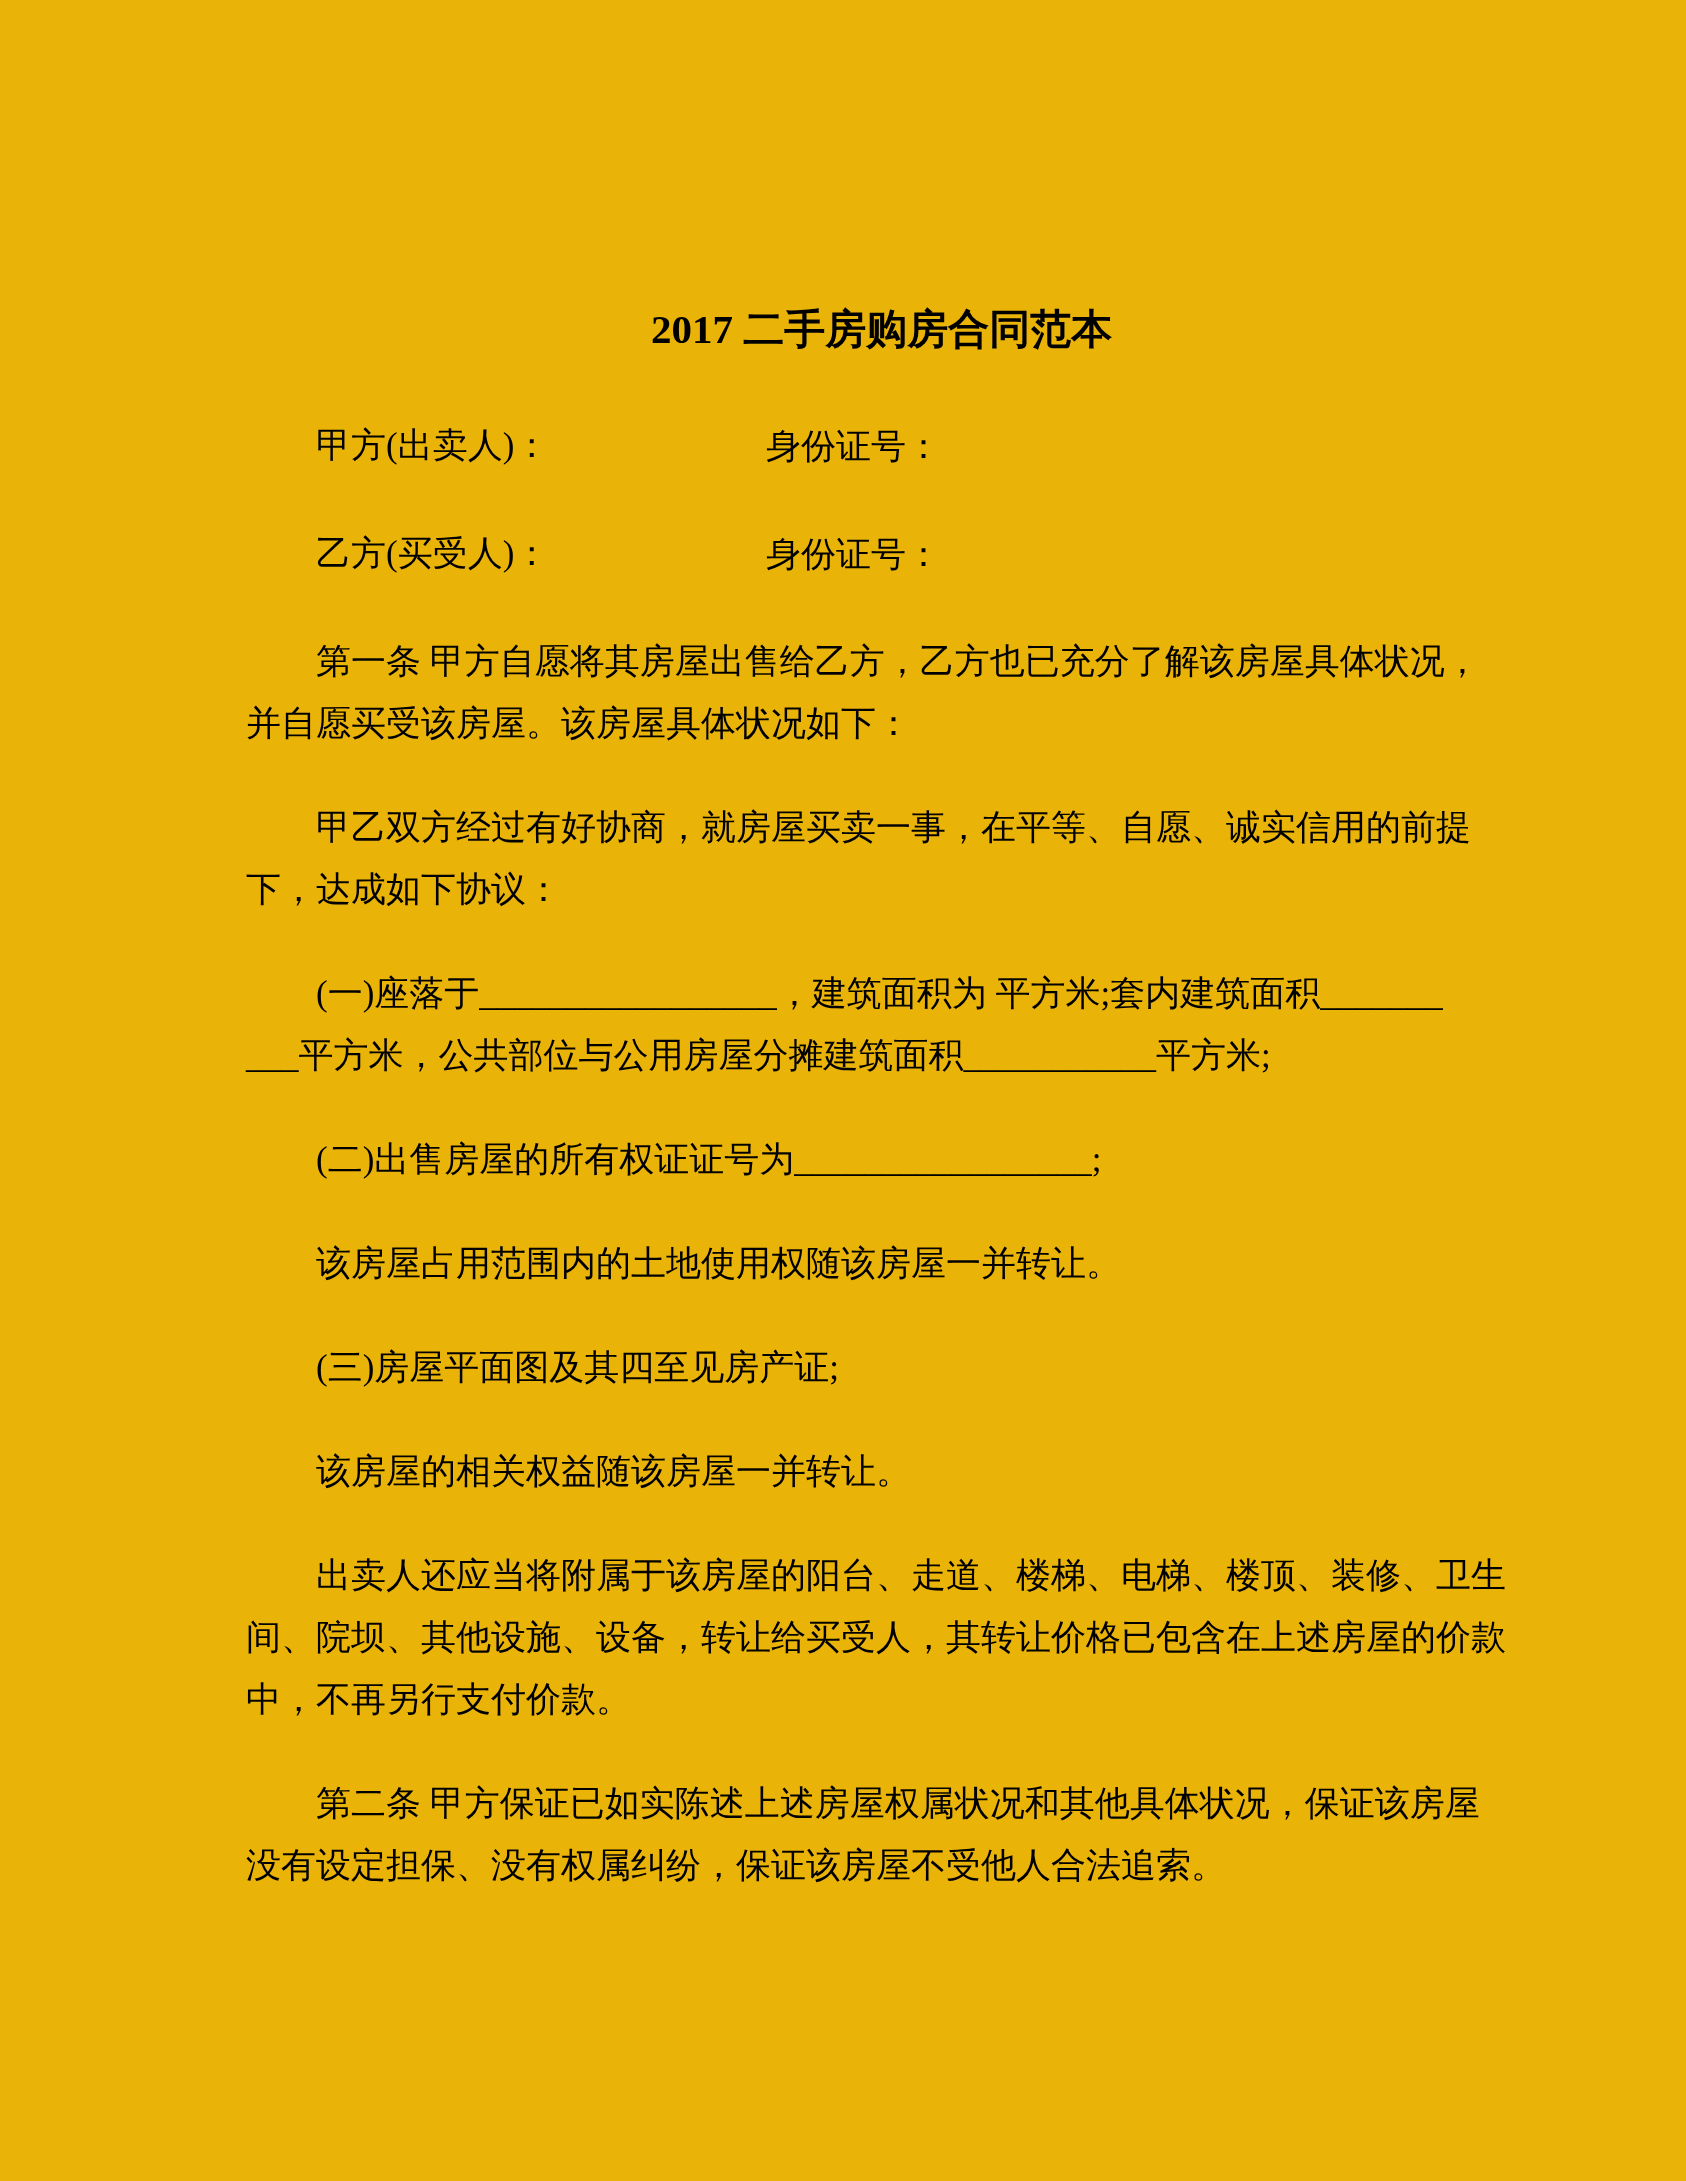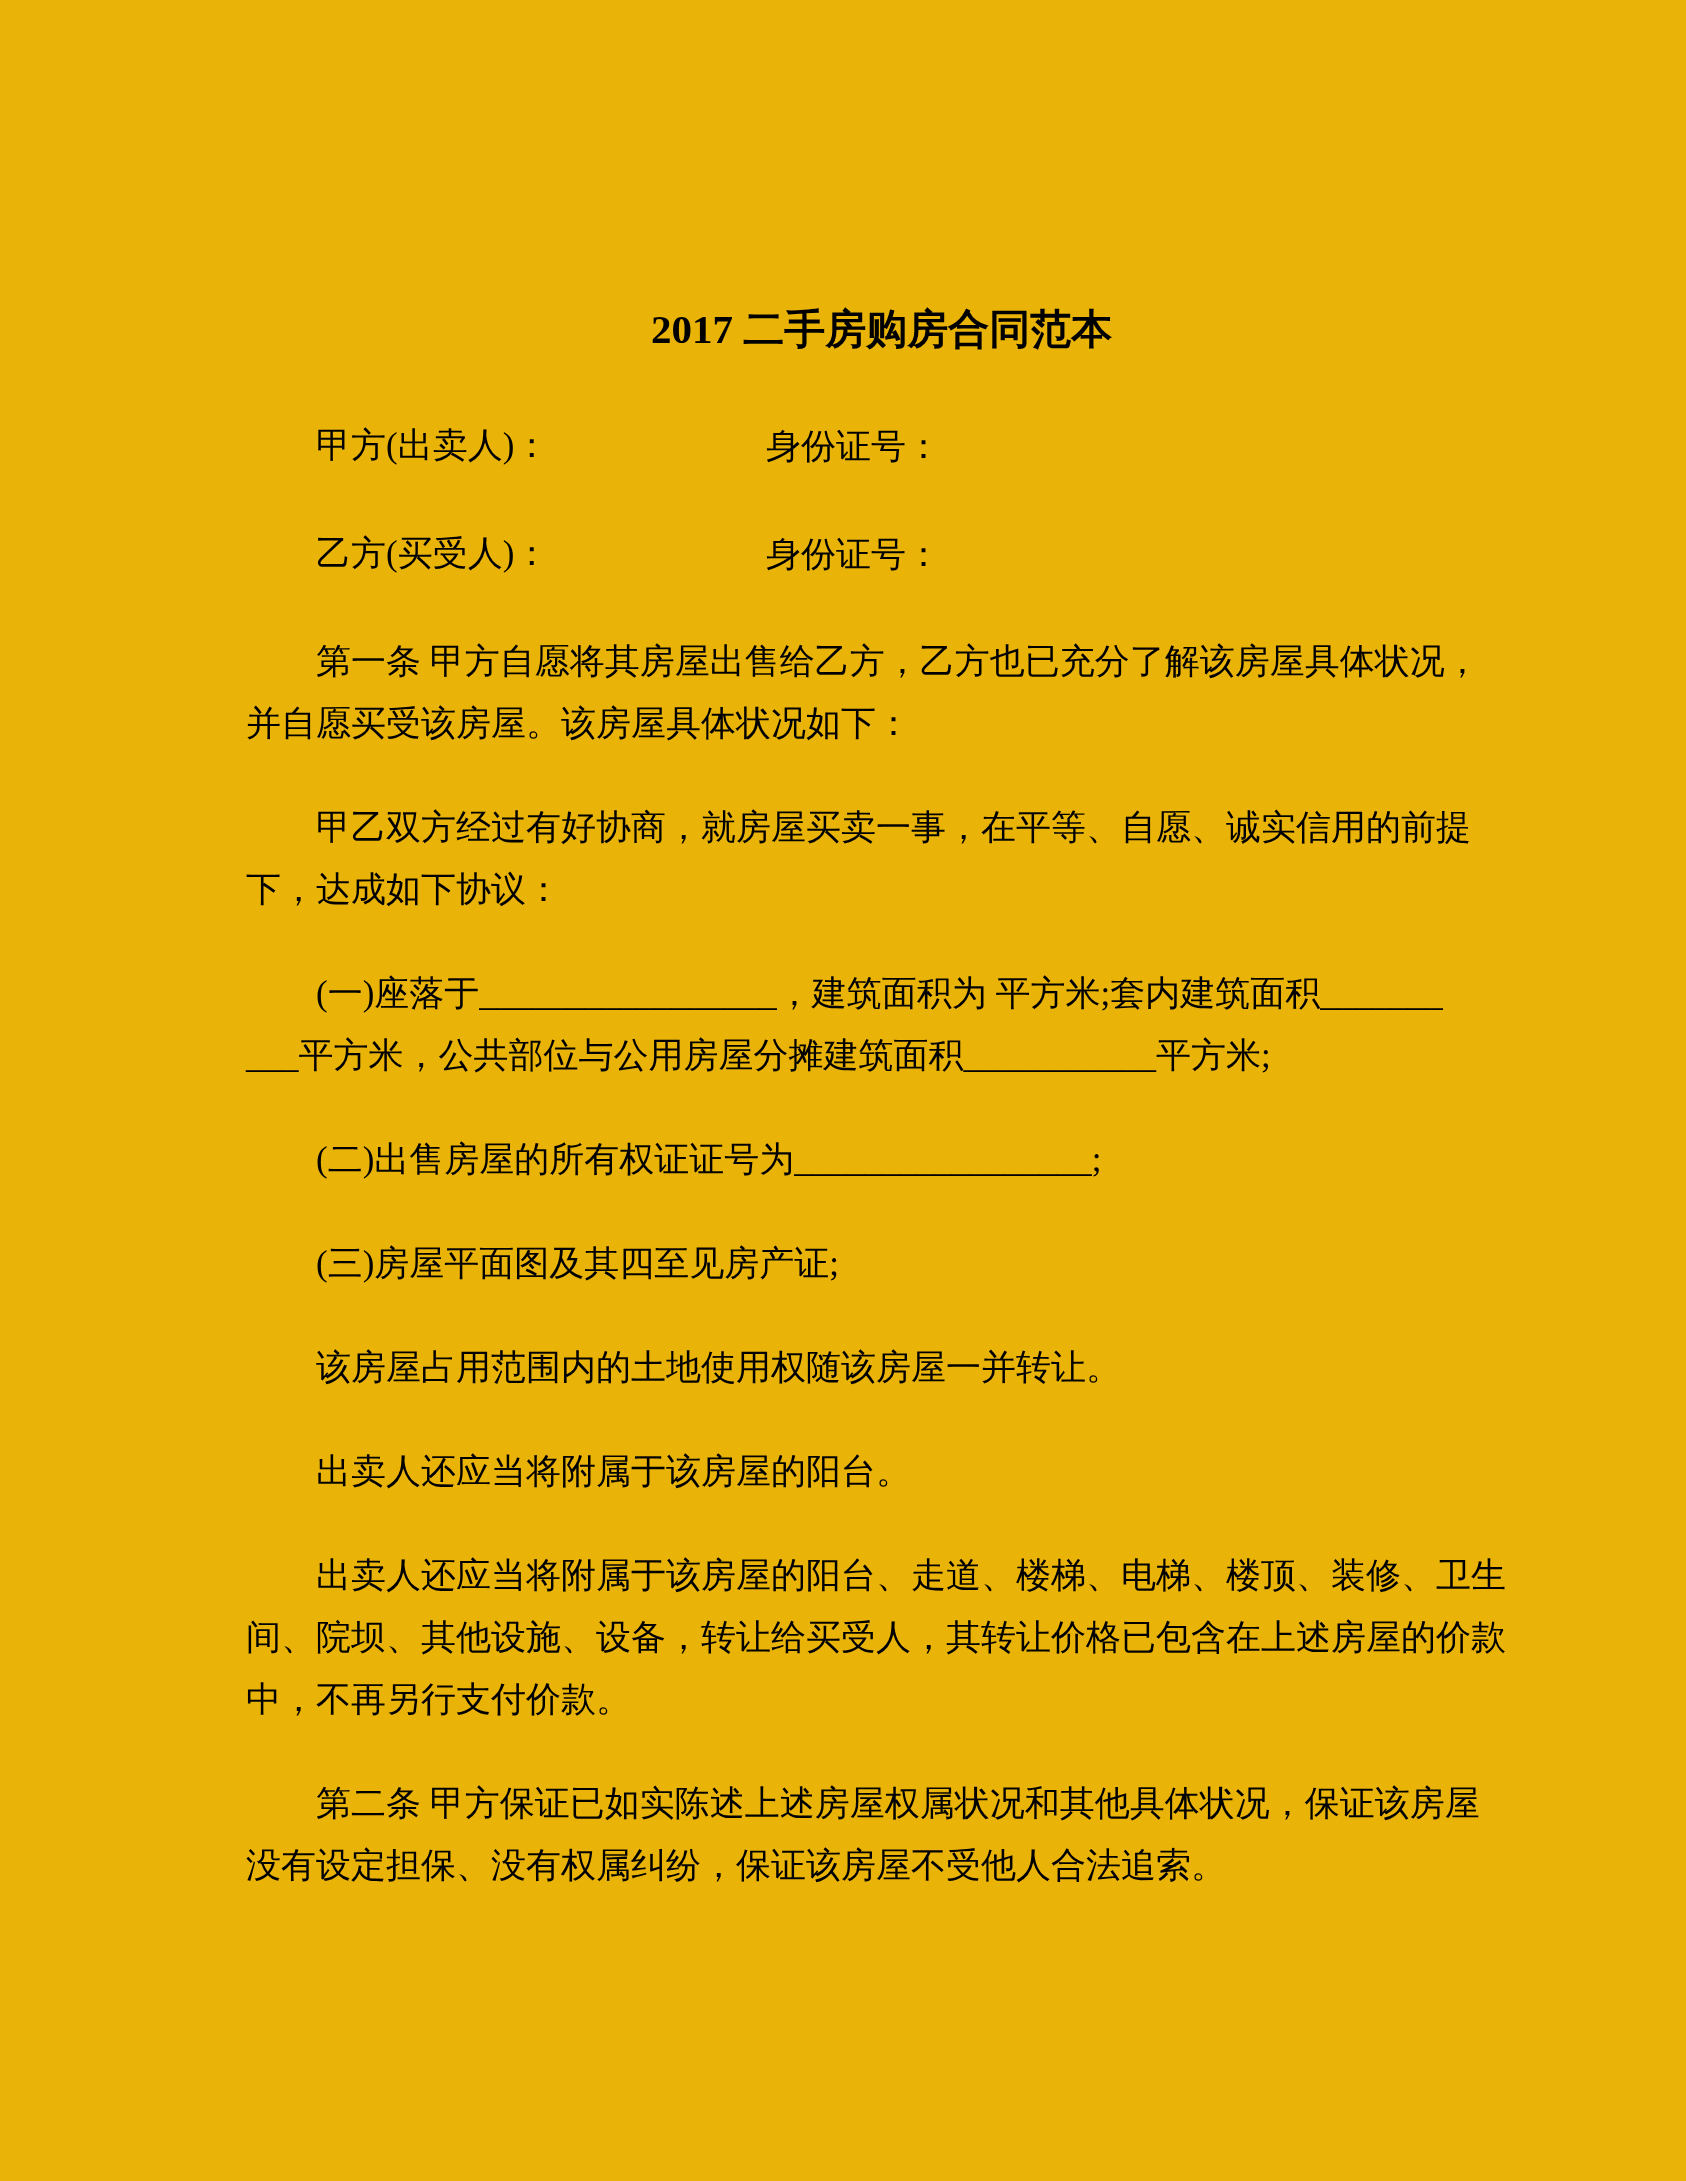--- a/index.html
+++ b/index.html
@@ -73,27 +73,27 @@
         <div class="line">下，达成如下协议：</div>
       </div>
       <div class="para">
         <div class="line indent">(一)座落于_________________，建筑面积为 平方米;套内建筑面积_______</div>
         <div class="line">___平方米，公共部位与公用房屋分摊建筑面积___________平方米;</div>
       </div>
       <div class="para">
         <div class="line indent">(二)出售房屋的所有权证证号为_________________;</div>
       </div>
       <div class="para">
+        <div class="line indent">该房屋占用范围内的土地使用权随该房屋一并转让。</div>
+      </div>
+      <div class="para">
         <div class="line indent">(三)房屋平面图及其四至见房产证;</div>
       </div>
       <div class="para">
-        <div class="line indent">该房屋占用范围内的土地使用权随该房屋一并转让。</div>
-      </div>
-      <div class="para">
-        <div class="line indent">出卖人还应当将附属于该房屋的阳台。</div>
+        <div class="line indent">该房屋的相关权益随该房屋一并转让。</div>
       </div>
       <div class="para">
         <div class="line indent">出卖人还应当将附属于该房屋的阳台、走道、楼梯、电梯、楼顶、装修、卫生</div>
         <div class="line">间、院坝、其他设施、设备，转让给买受人，其转让价格已包含在上述房屋的价款</div>
         <div class="line">中，不再另行支付价款。</div>
       </div>
       <div class="para">
         <div class="line indent">第二条  甲方保证已如实陈述上述房屋权属状况和其他具体状况，保证该房屋</div>
         <div class="line">没有设定担保、没有权属纠纷，保证该房屋不受他人合法追索。</div>
       </div>

